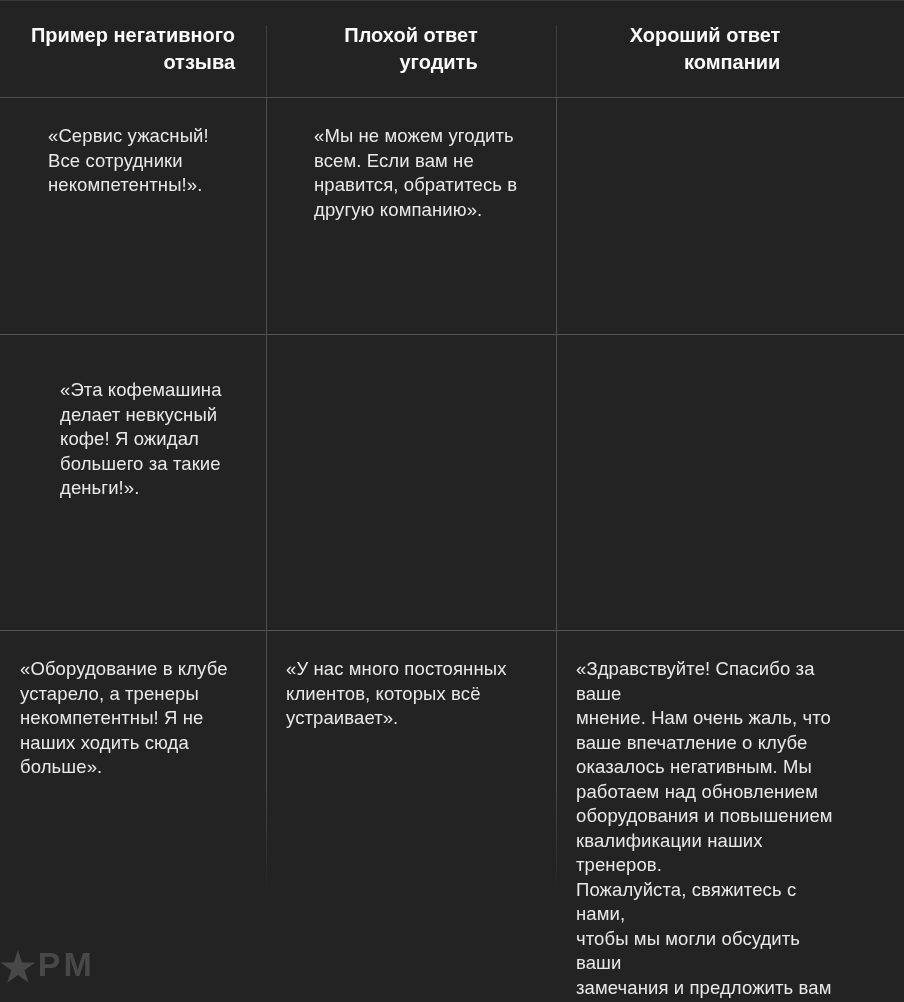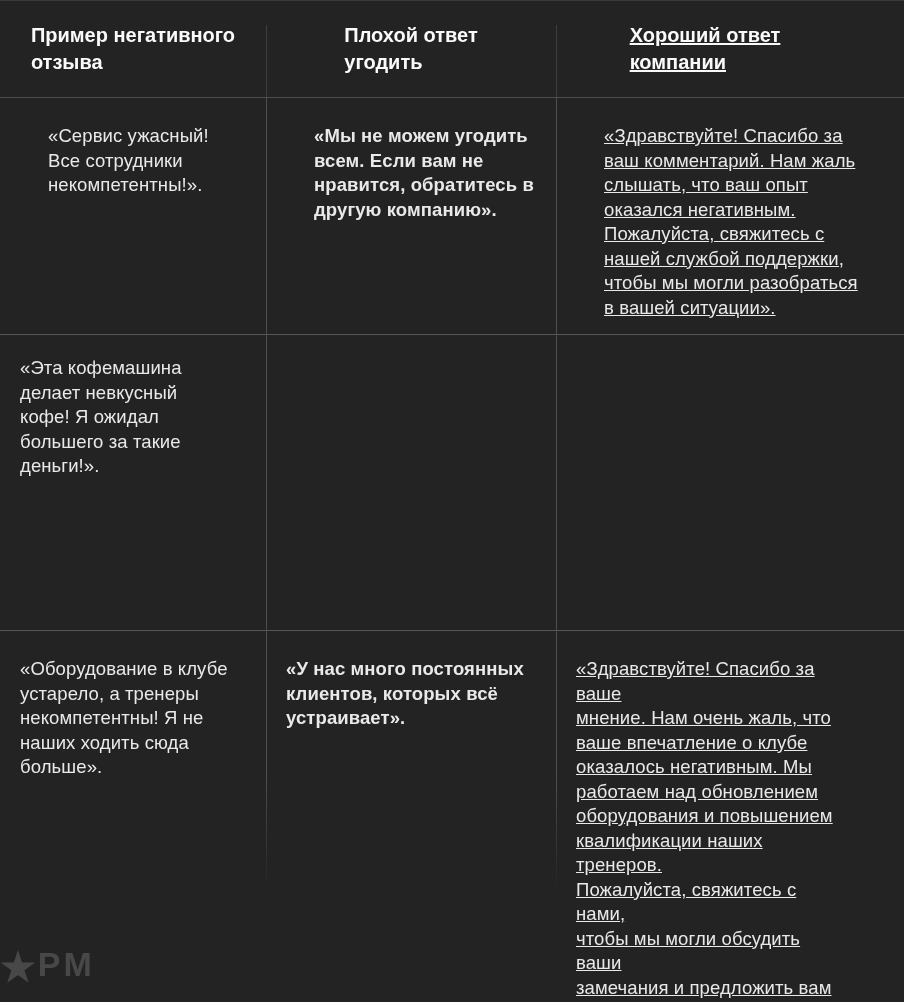--- a/index.html
+++ b/index.html
@@ -20,53 +20,53 @@
     content: "";
     position: absolute;
     top: 0; left: 0; right: 0;
     height: 1px;
     background: #383838;
     pointer-events: none;
   }
 
   
   .c1 { left: 0;     width: 266px; }
-  .c2 { left: 266px; width: 290px; font-weight: bold; }
-  .c3 { left: 556px; width: 298px; text-decoration: underline; }
+  .c2 { left: 266px; width: 290px; }
+  .c3 { left: 556px; width: 298px; }
 
   
   .hcell {
     position: absolute;
     top: 0;
     height: 97px;
     display: flex;
     align-items: center;
     justify-content: center;
-    text-align: left;
+    text-align: right;
     color: #fafafa;
     font-size: 20px;
     line-height: 27px;
     font-weight: 700;
     white-space: pre-line;
     box-sizing: border-box;
   }
 
   
   .cell {
     position: absolute;
     box-sizing: border-box;
     padding: 26px 14px 0 20px;
     color: #e9e9e9;
     font-size: 18.5px;
     line-height: 24.5px;
     white-space: pre-line;
     letter-spacing: 0.1px;
   }
   .r1 { top: 98px;  height: 236px; margin-left: 28px; }
-  .r2 { top: 330px; height: 295px; }
+  .r2 { top: 352px; height: 295px; margin-left: 40px; }
   .r3 { top: 631px; height: 330px; }
 
   
   .hline {
     position: absolute;
     left: 0;
     width: 904px;
     height: 1px;
     background: #565656;
   }
@@ -145,28 +145,20 @@
   <div class="vbody p1"></div>
   <div class="vbody p2"></div>
 
   <div class="cell c1 r1">«Сервис ужасный!
 Все сотрудники
 некомпетентны!».</div>
   <div class="cell c2 r1">«Мы не можем угодить
 всем. Если вам не
 нравится, обратитесь в
 другую компанию».</div>
-  <div class="cell c3 r1">«Здравствуйте! Спасибо за
-ваш комментарий. Нам жаль
-слышать, что ваш опыт
-оказался негативным.
-Пожалуйста, свяжитесь с
-нашей службой поддержки,
-чтобы мы могли разобраться
-в вашей ситуации».</div>
 
   <div class="cell c1 r2">«Эта кофемашина
 делает невкусный
 кофе! Я ожидал
 большего за такие
 деньги!».</div>
 
   <div class="cell c1 r3">«Оборудование в клубе
 устарело, а тренеры
 некомпетентны! Я не

